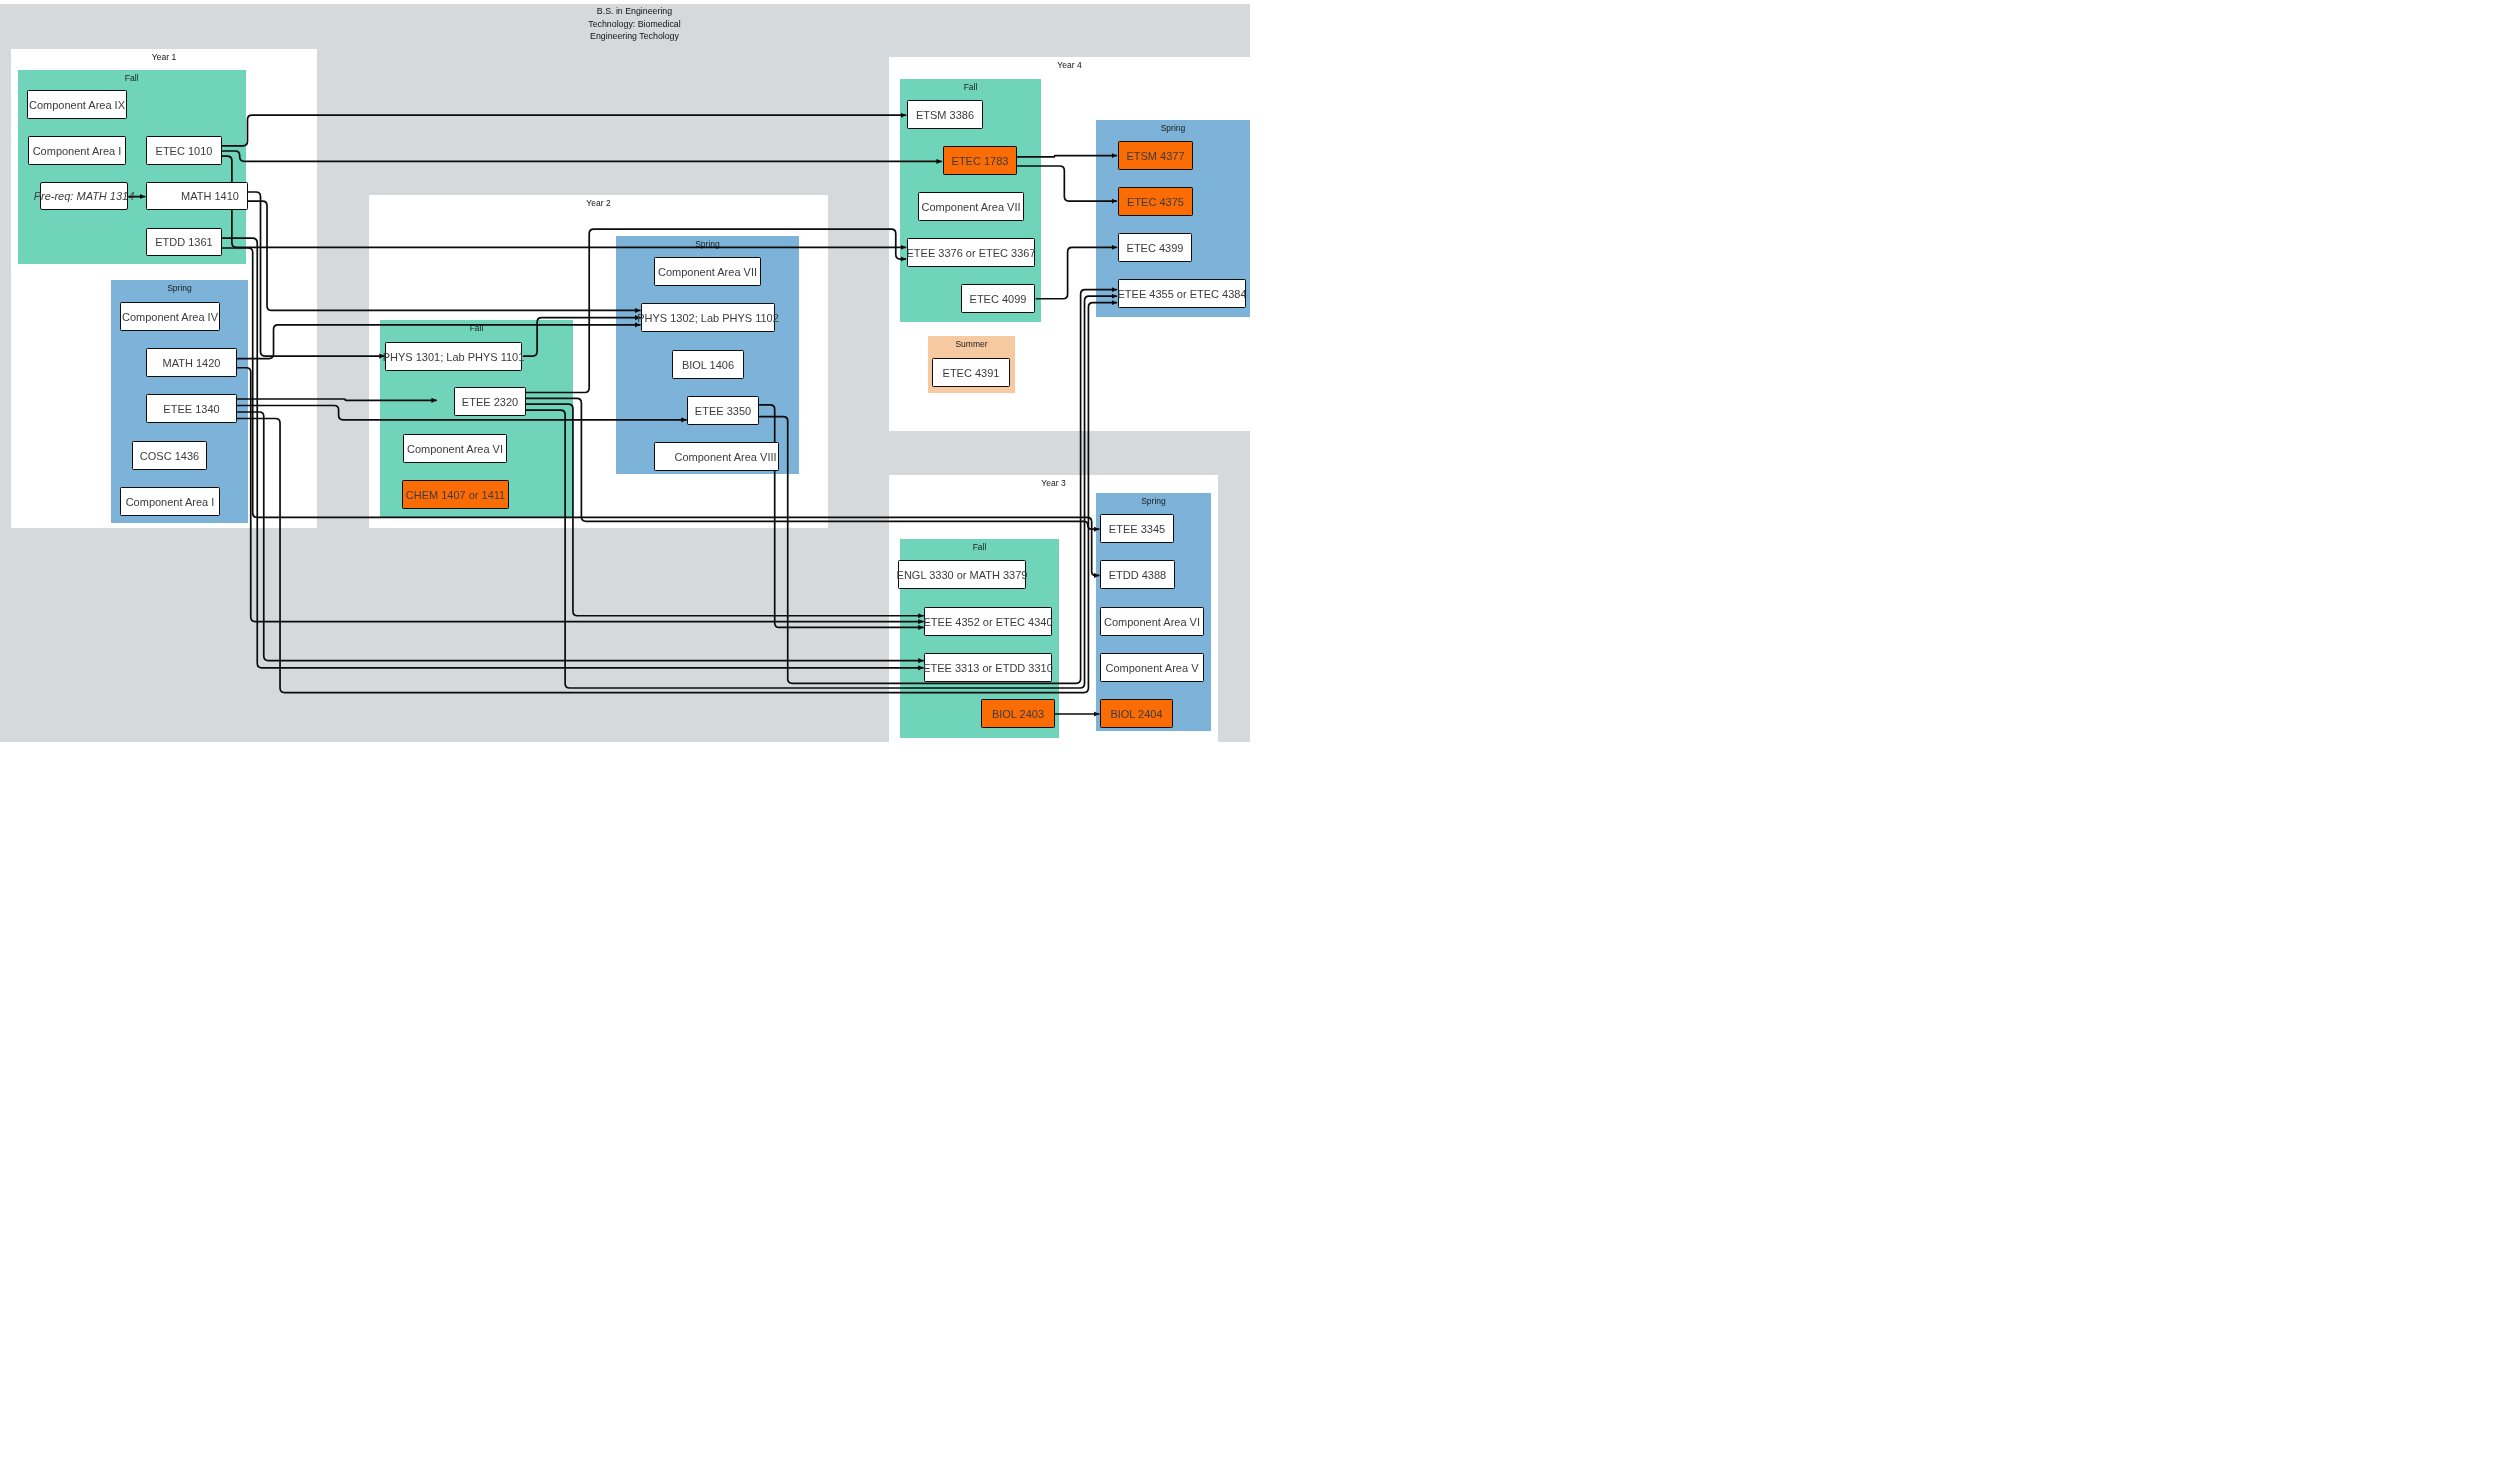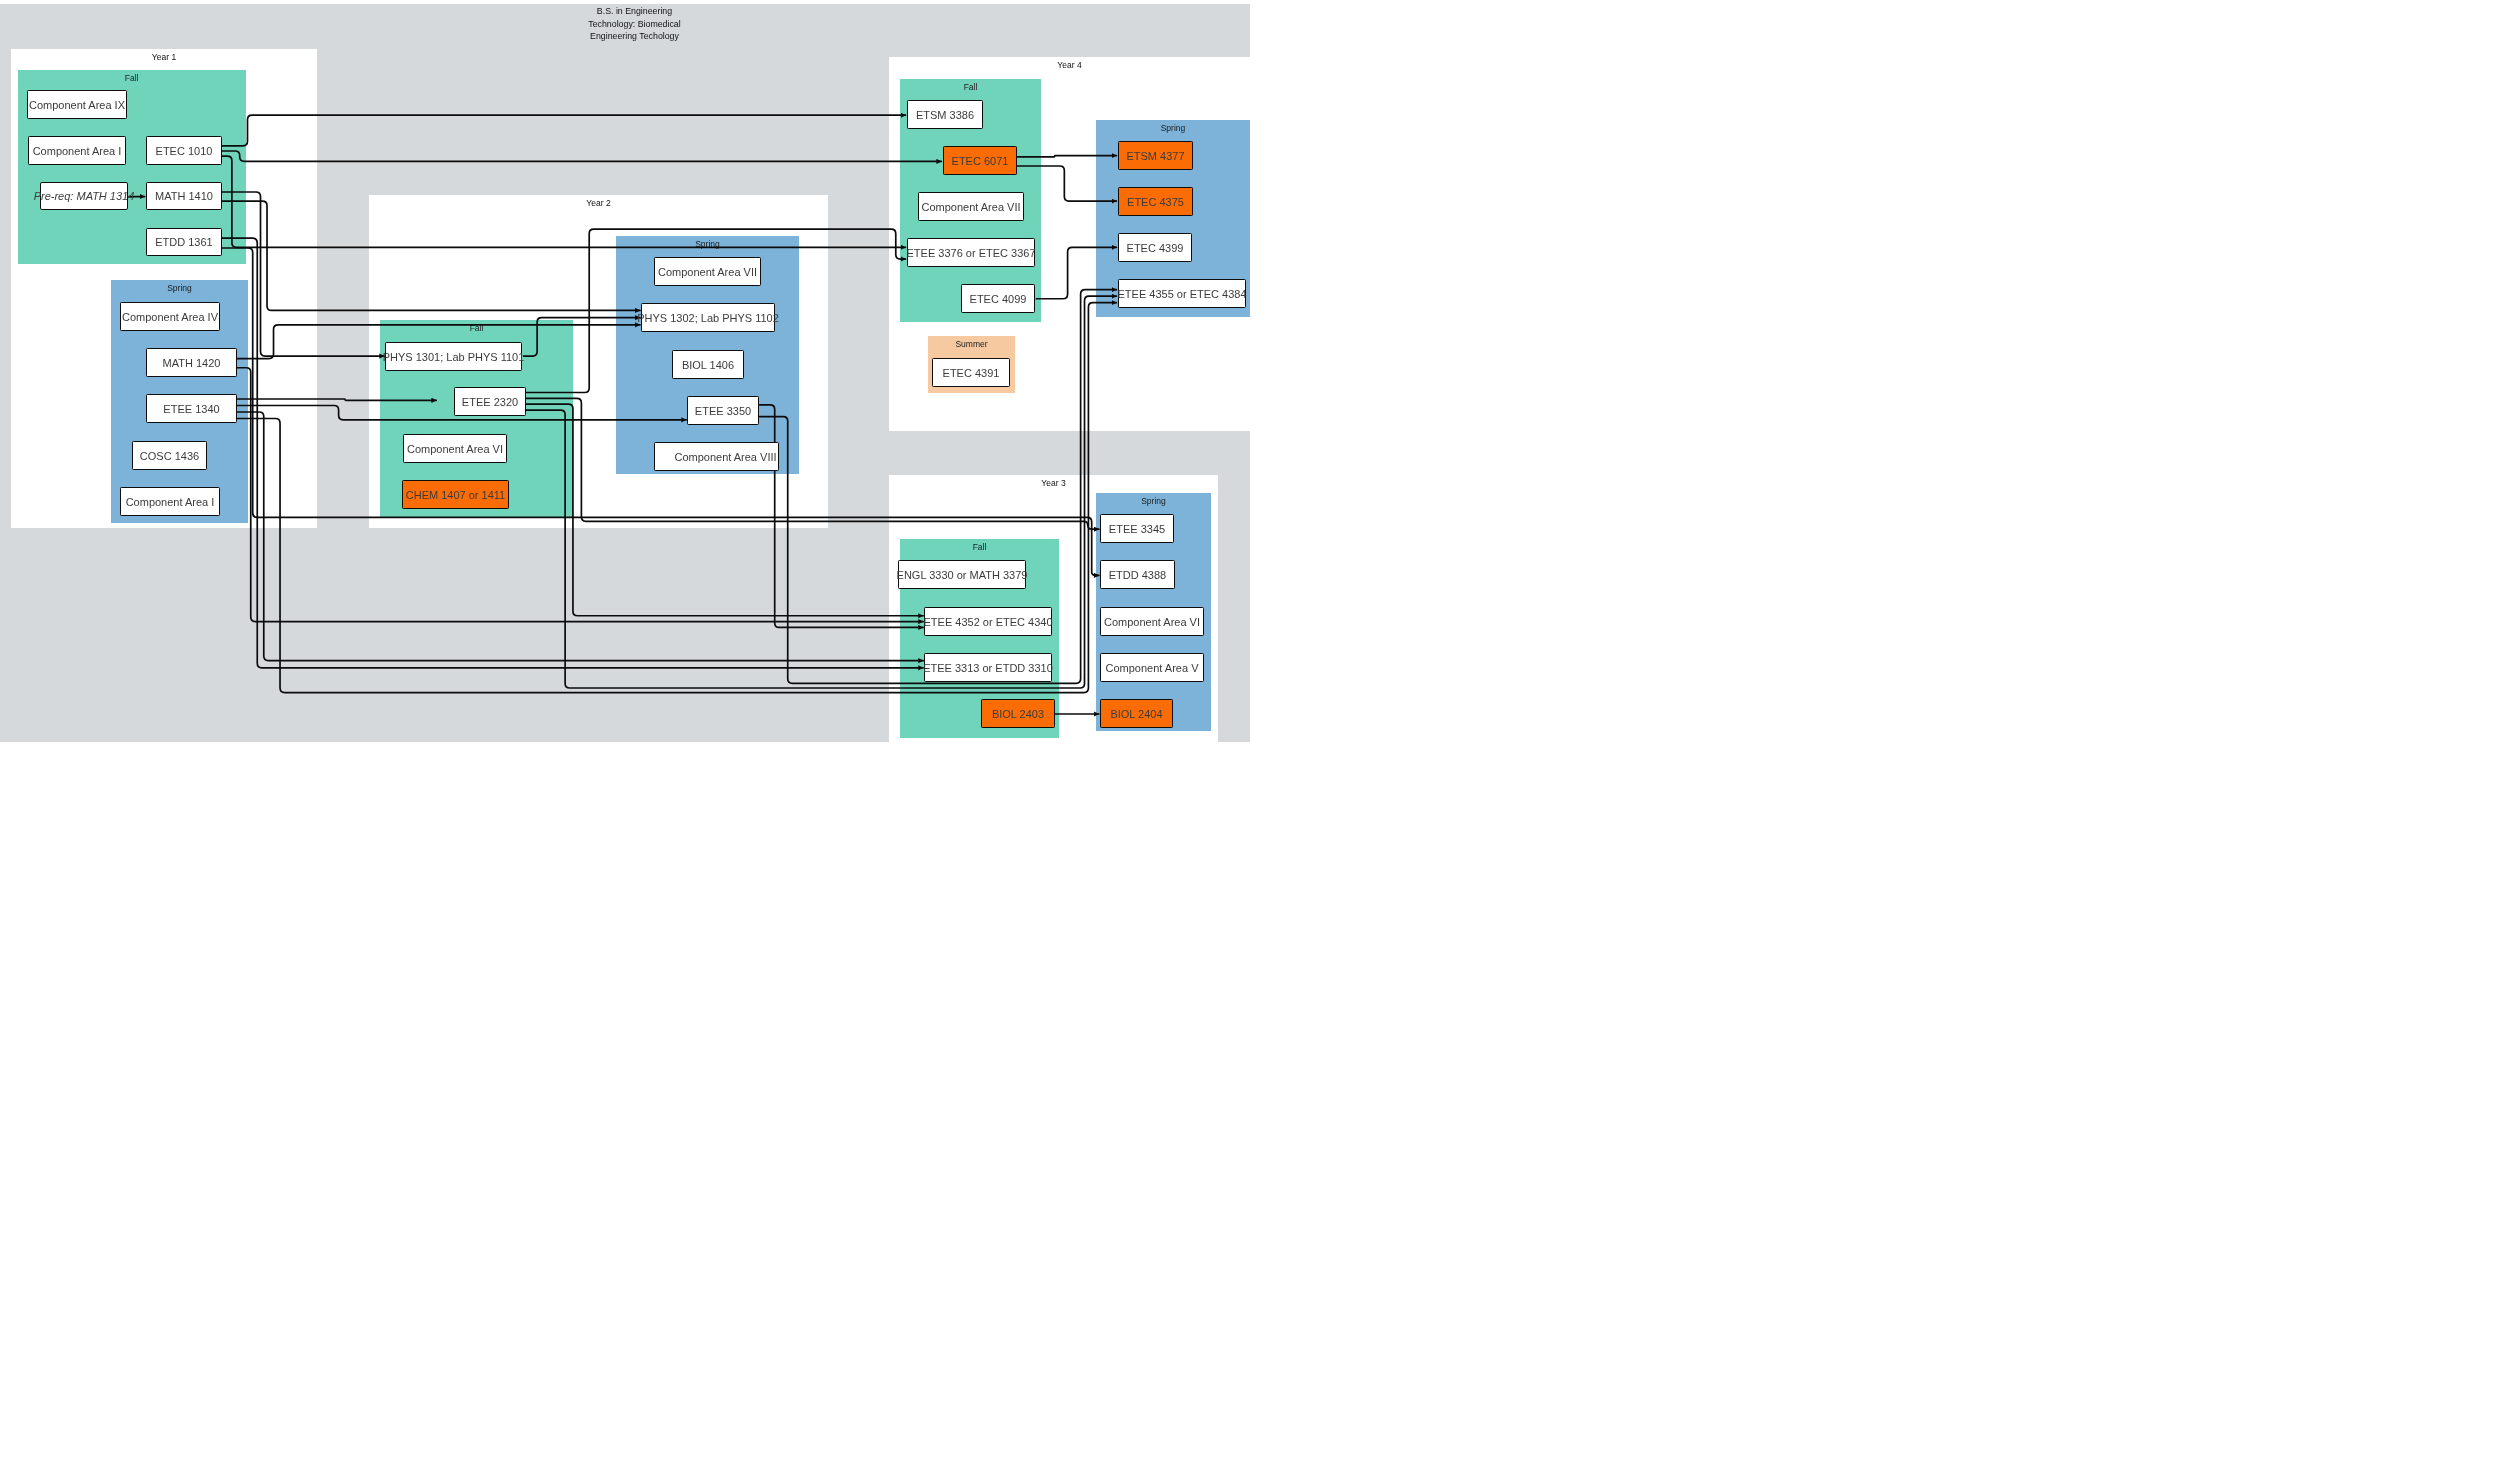--- a/index.html
+++ b/index.html
@@ -78,21 +78,21 @@
 <div class="year" style="left: 11px; top: 49px; width: 306px; height: 479px; background: rgb(255, 255, 255);">
       <div class="year-label">Year 1</div>
     </div>
     <div class="sem" style="left: 17.6px; top: 70px; width: 228px; height: 194px; background: rgb(112, 212, 187);">
       <div class="sem-label">Fall</div>
     </div>
     <div class="course" style="left: 27px; top: 90px; width: 98px; height: 27px;">Component Area IX</div>
     <div class="course" style="left: 28px; top: 136px; width: 96px; height: 27px;">Component Area I</div>
     <div class="course" style="left: 146px; top: 136px; width: 74px; height: 27px;">ETEC 1010</div>
     <div class="course rounded" style="left: 40px; top: 182px; width: 86px; height: 26px;">Pre-req: MATH 1314</div>
-    <div class="course" style="left: 146px; top: 182px; width: 74px; height: 26px;">MATH 1410</div>
+    <div class="course" style="left: 146px; top: 182px; width: 74px; height: 26px; padding-left: 26px;">MATH 1410</div>
     <div class="course" style="left: 146px; top: 228px; width: 74px; height: 26px;">ETDD 1361</div>
     <div class="sem" style="left: 111px; top: 280px; width: 137px; height: 243px; background: rgb(125, 179, 216);">
       <div class="sem-label">Spring</div>
     </div>
     <div class="course" style="left: 120px; top: 302px; width: 98px; height: 27px;">Component Area IV</div>
     <div class="course" style="left: 146px; top: 348px; width: 89px; height: 27px;">MATH 1420</div>
     <div class="course" style="left: 146px; top: 394px; width: 89px; height: 27px;">ETEE 1340</div>
     <div class="course" style="left: 132px; top: 441px; width: 73px; height: 27px;">COSC 1436</div>
     <div class="course" style="left: 120px; top: 487px; width: 98px; height: 27px;">Component Area I</div>
     <div class="year" style="left: 369px; top: 195px; width: 459px; height: 333px; background: rgb(255, 255, 255);">
@@ -113,21 +113,21 @@
     <div class="course" style="left: 672px; top: 350px; width: 70px; height: 27px;">BIOL 1406</div>
     <div class="course" style="left: 687px; top: 396px; width: 70px; height: 27px;">ETEE 3350</div>
     <div class="course" style="left: 654px; top: 442px; width: 105px; height: 27px; padding-left: 18px;">Component Area VIII</div>
     <div class="year" style="left: 889px; top: 57px; width: 361px; height: 374px; background: rgb(255, 255, 255);">
       <div class="year-label">Year 4</div>
     </div>
     <div class="sem" style="left: 900px; top: 79px; width: 141px; height: 243px; background: rgb(112, 212, 187);">
       <div class="sem-label">Fall</div>
     </div>
     <div class="course" style="left: 907px; top: 100px; width: 74px; height: 27px;">ETSM 3386</div>
-    <div class="course hl" style="left: 943px; top: 146px; width: 72px; height: 27px;">ETEC 6071</div>
+    <div class="course hl" style="left: 943px; top: 146px; width: 72px; height: 27px;">ETEC 1783</div>
     <div class="course" style="left: 918px; top: 192px; width: 104px; height: 27px;">Component Area VII</div>
     <div class="course" style="left: 907px; top: 238px; width: 126px; height: 27px;">ETEE 3376 or ETEC 3367</div>
     <div class="course" style="left: 961px; top: 284px; width: 72px; height: 27px;">ETEC 4099</div>
     <div class="sem" style="left: 1096px; top: 120px; width: 154px; height: 197px; background: rgb(125, 179, 216);">
       <div class="sem-label">Spring</div>
     </div>
     <div class="course hl" style="left: 1118px; top: 141px; width: 73px; height: 27px;">ETSM 4377</div>
     <div class="course hl" style="left: 1118px; top: 187px; width: 73px; height: 27px;">ETEC 4375</div>
     <div class="course" style="left: 1118px; top: 233px; width: 72px; height: 27px;">ETEC 4399</div>
     <div class="course" style="left: 1118px; top: 279px; width: 126px; height: 27px;">ETEE 4355 or ETEC 4384</div>

